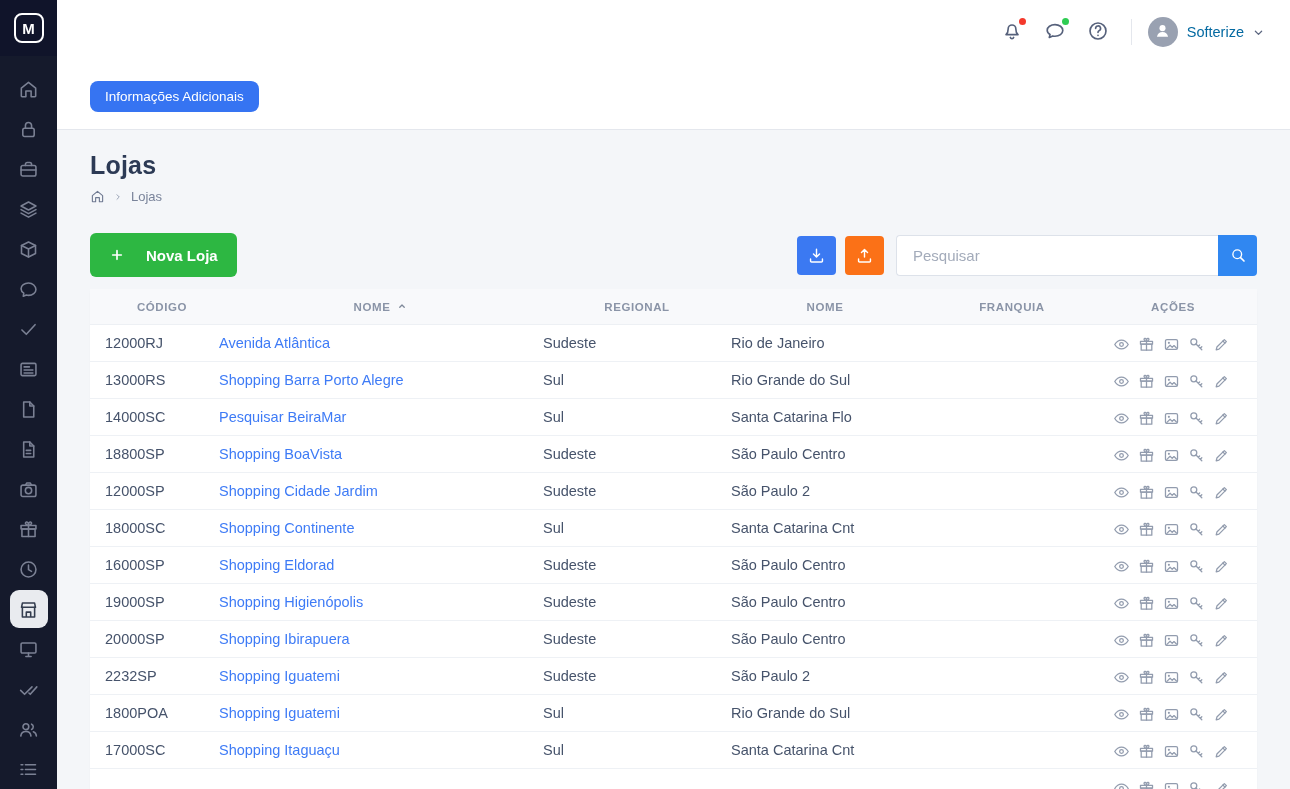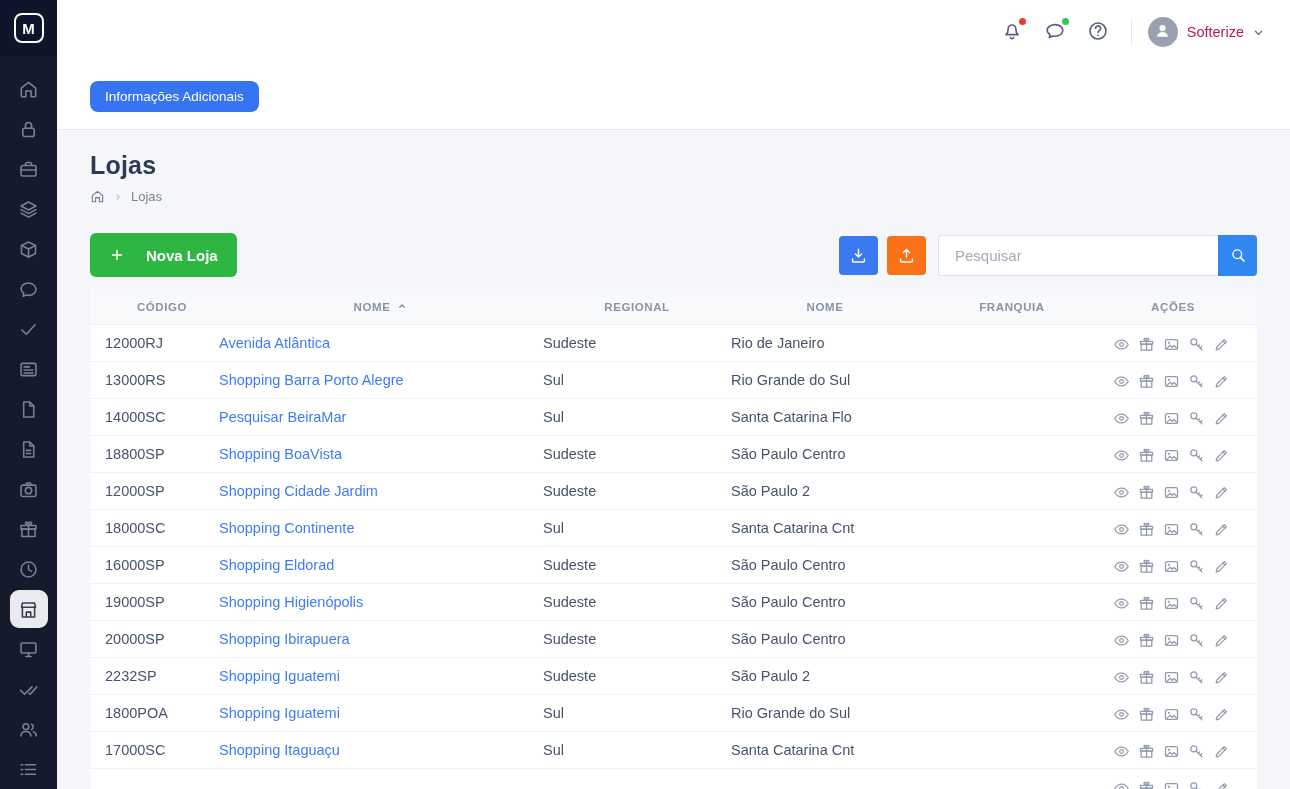--- a/index.html
+++ b/index.html
@@ -23,21 +23,21 @@
   .topbar { height: 64px; display: flex; align-items: center; justify-content: flex-end; padding: 0 24px; }
   .tb-ic { position: relative; background: none; border: 0; color: #56617b; margin-left: 13px; padding: 4px; cursor: pointer; display: flex; }
   .tb-ic svg { width: 22px; height: 22px; }
   .dot { position: absolute; top: 2px; right: 1px; width: 7px; height: 7px; border-radius: 50%; }
   .dot.red { background: #f4392c; }
   .dot.green { background: #2ecc52; }
   .tb-divider { width: 1px; height: 26px; background: #e4e7ed; margin: 0 16px 0 18px; }
   .user-menu { display: flex; align-items: center; cursor: pointer; }
   .avatar { width: 30px; height: 30px; border-radius: 50%; background: #99a1b1; display: flex; align-items: center; justify-content: center; overflow: hidden; }
   .avatar svg { width: 19px; height: 19px; }
-  .user-name { margin: 0 7px 0 9px; color: #be185d; font-size: 14.5px; }
+  .user-name { margin: 0 7px 0 9px; color: #0369a1; font-size: 14.5px; }
   .user-chev { display: flex; color: #5c6780; }
   .user-chev svg { width: 15px; height: 15px; }
 
   .subheader { height: 65px; display: flex; align-items: center; padding: 0 33px; }
   .info-btn { background: #3674f2; color: #ffffff; border: 0; border-radius: 8px; height: 31px; padding: 0 15px; font-size: 13.5px; font-family: inherit; cursor: pointer; }
 
   .content { padding: 21px 33px 0; }
   .page-title { font-size: 25px; color: #2c3a55; margin: 0; font-weight: 700; letter-spacing: .2px; }
   .breadcrumb { display: flex; align-items: center; gap: 8px; margin-top: 9px; color: #79839a; font-size: 13px; }
   .bc-home { display: flex; color: #6f7a92; cursor: pointer; }
@@ -47,21 +47,21 @@
 
   .toolbar { margin-top: 29px; display: flex; align-items: center; justify-content: space-between; }
   .new-btn { display: flex; align-items: center; gap: 21px; background: #2db742; color: #fff; border: 0; border-radius: 6px; height: 44px; padding: 0 19px; font-size: 15px; font-weight: bold; font-family: inherit; cursor: pointer; }
   .new-btn svg { width: 16px; height: 16px; }
   .toolbar-right { display: flex; align-items: center; }
   .sq-btn { width: 39px; height: 39px; border: 0; border-radius: 4px; color: #fff; display: flex; align-items: center; justify-content: center; cursor: pointer; }
   .sq-btn svg { width: 19px; height: 19px; }
   .dl-btn { background: #3b79f2; margin-right: 9px; }
   .ul-btn { background: #fb7117; margin-right: 12px; }
   .search-box { display: flex; height: 41px; }
-  .search-input { width: 280px; border: 1px solid #dde2ea; border-right: 0; border-radius: 4px 0 0 4px; padding: 0 16px; font-size: 15px; color: #15803d; outline: none; background: #fff; font-family: inherit; }
+  .search-input { width: 322px; border: 1px solid #dde2ea; border-right: 0; border-radius: 4px 0 0 4px; padding: 0 16px; font-size: 15px; color: #15803d; outline: none; background: #fff; font-family: inherit; }
   .search-input::placeholder { color: #a3abba; }
   .search-btn { width: 39px; background: #3087f1; border: 0; border-radius: 0 4px 4px 0; color: #fff; display: flex; align-items: center; justify-content: center; cursor: pointer; }
   .search-btn svg { width: 18px; height: 18px; }
 
   .card { margin-top: 12px; background: #fff; border-radius: 4px 4px 0 0; box-shadow: 0 1px 2px rgba(40,50,70,.04); }
   table { width: 100%; border-collapse: collapse; table-layout: fixed; }
   thead th { background: #f8f9fb; font-size: 11.5px; color: #8a94a7; font-weight: bold; text-align: center; padding: 11px 0; letter-spacing: .6px; border-bottom: 1px solid #edf0f4; white-space: nowrap; }
   th:first-child, td:first-child { padding-left: 15px; }
   tbody td { font-size: 14.5px; color: #46536b; padding: 8px 0; line-height: 20px; border-bottom: 1px solid #eef1f5; white-space: nowrap; overflow: hidden; }
   a.link { color: #3e7bf6; text-decoration: none; cursor: pointer; }

